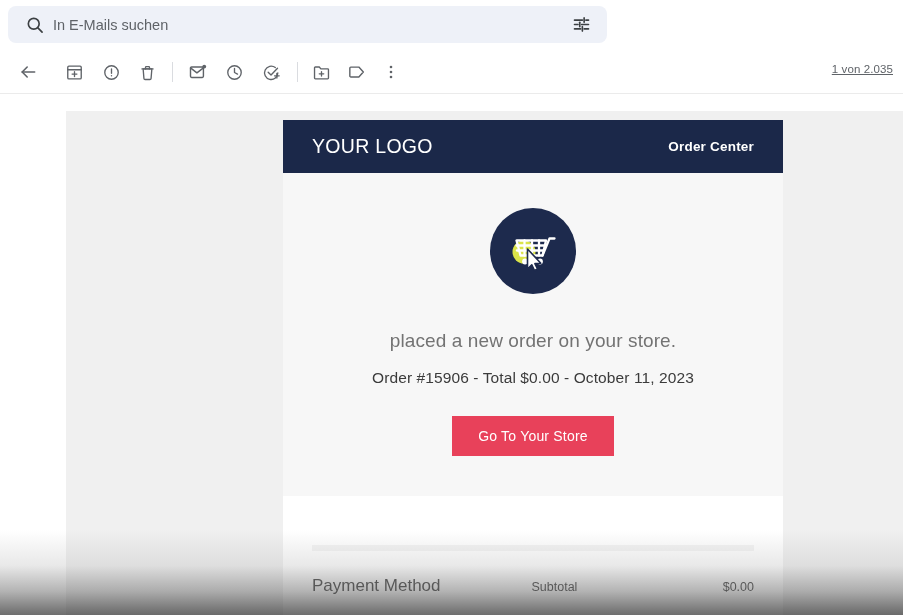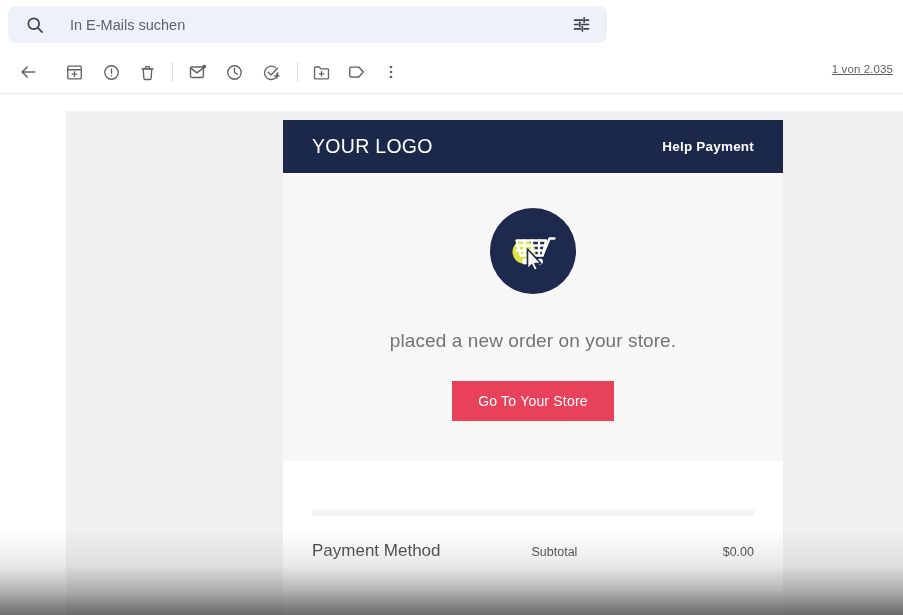--- a/index.html
+++ b/index.html
@@ -48,21 +48,21 @@
     justify-content: center;
   }
   .search-input {
     flex: 1 1 auto;
     border: none;
     outline: none;
     background: transparent;
     font-family: "Liberation Sans", sans-serif;
     font-size: 14.5px;
     color: #5f6368;
-    margin-left: 24px;
+    margin-left: 7px;
     padding: 0;
     height: 100%;
   }
   .search-input::placeholder { color: #5f6368; opacity: 1; }
   .tune-icon {
     width: 24px; height: 24px;
     margin-right: 14px;
     flex: 0 0 auto;
     color: #3c4043;
     display: flex;
@@ -362,21 +362,21 @@
 
     <div class="tb-count">1 von 2.035</div>
   </div>
 
   <div class="mail-viewport">
     <div class="mail-outer">
       <div class="mail-card">
 
         <div class="mail-header">
           <div class="brand-logo">YOUR LOGO</div>
-          <a class="help-center" href="#">Help Payment</a>
+          <a class="help-center" href="#">Order Center</a>
         </div>
 
         <div class="mail-hero">
 
           <div class="cart-badge">
             <svg width="56" height="52" viewBox="0 0 56 52">
               <circle cx="19" cy="27" r="11.5" fill="#dbe44a"></circle>
               <g fill="none" stroke="#ffffff" stroke-width="2.3" stroke-linecap="round" stroke-linejoin="round">
                 <path d="M11.5 15.5 H41 L37.5 30.5 H15.5 Z"></path>
                 <line x1="11.5" y1="20.5" x2="39.8" y2="20.5"></line>
@@ -386,20 +386,21 @@
                 <line x1="34" y1="15.5" x2="34" y2="30.5"></line>
                 <polyline points="37.5,30.5 44.5,13.5 49.5,13.5"></polyline>
               </g>
               <circle cx="20" cy="36.5" r="2.9" fill="#ffffff"></circle>
               <circle cx="35" cy="36.5" r="2.9" fill="#ffffff"></circle>
               <path d="M22.5 24 L22.5 44 L26.8 39.8 L29.5 45.5 L32.5 44 L29.9 38.6 L35.8 38.2 Z" fill="#ffffff" stroke="#1d2a4d" stroke-width="1.6" stroke-linejoin="round"></path>
             </svg>
           </div>
 
           <div class="hero-line1">placed a new order on your store.</div>
+          <div class="hero-line2">Order #15906 - Total $0.00 - October 11, 2023</div>
 
           <div class="cta-wrap">
             <a class="cta-button" href="#">Go To Your Store</a>
           </div>
         </div>
 
         <div class="mail-lower">
           <div class="divider-band"></div>
           <div class="pay-row">
             <span class="pay-title">Payment Method</span>

